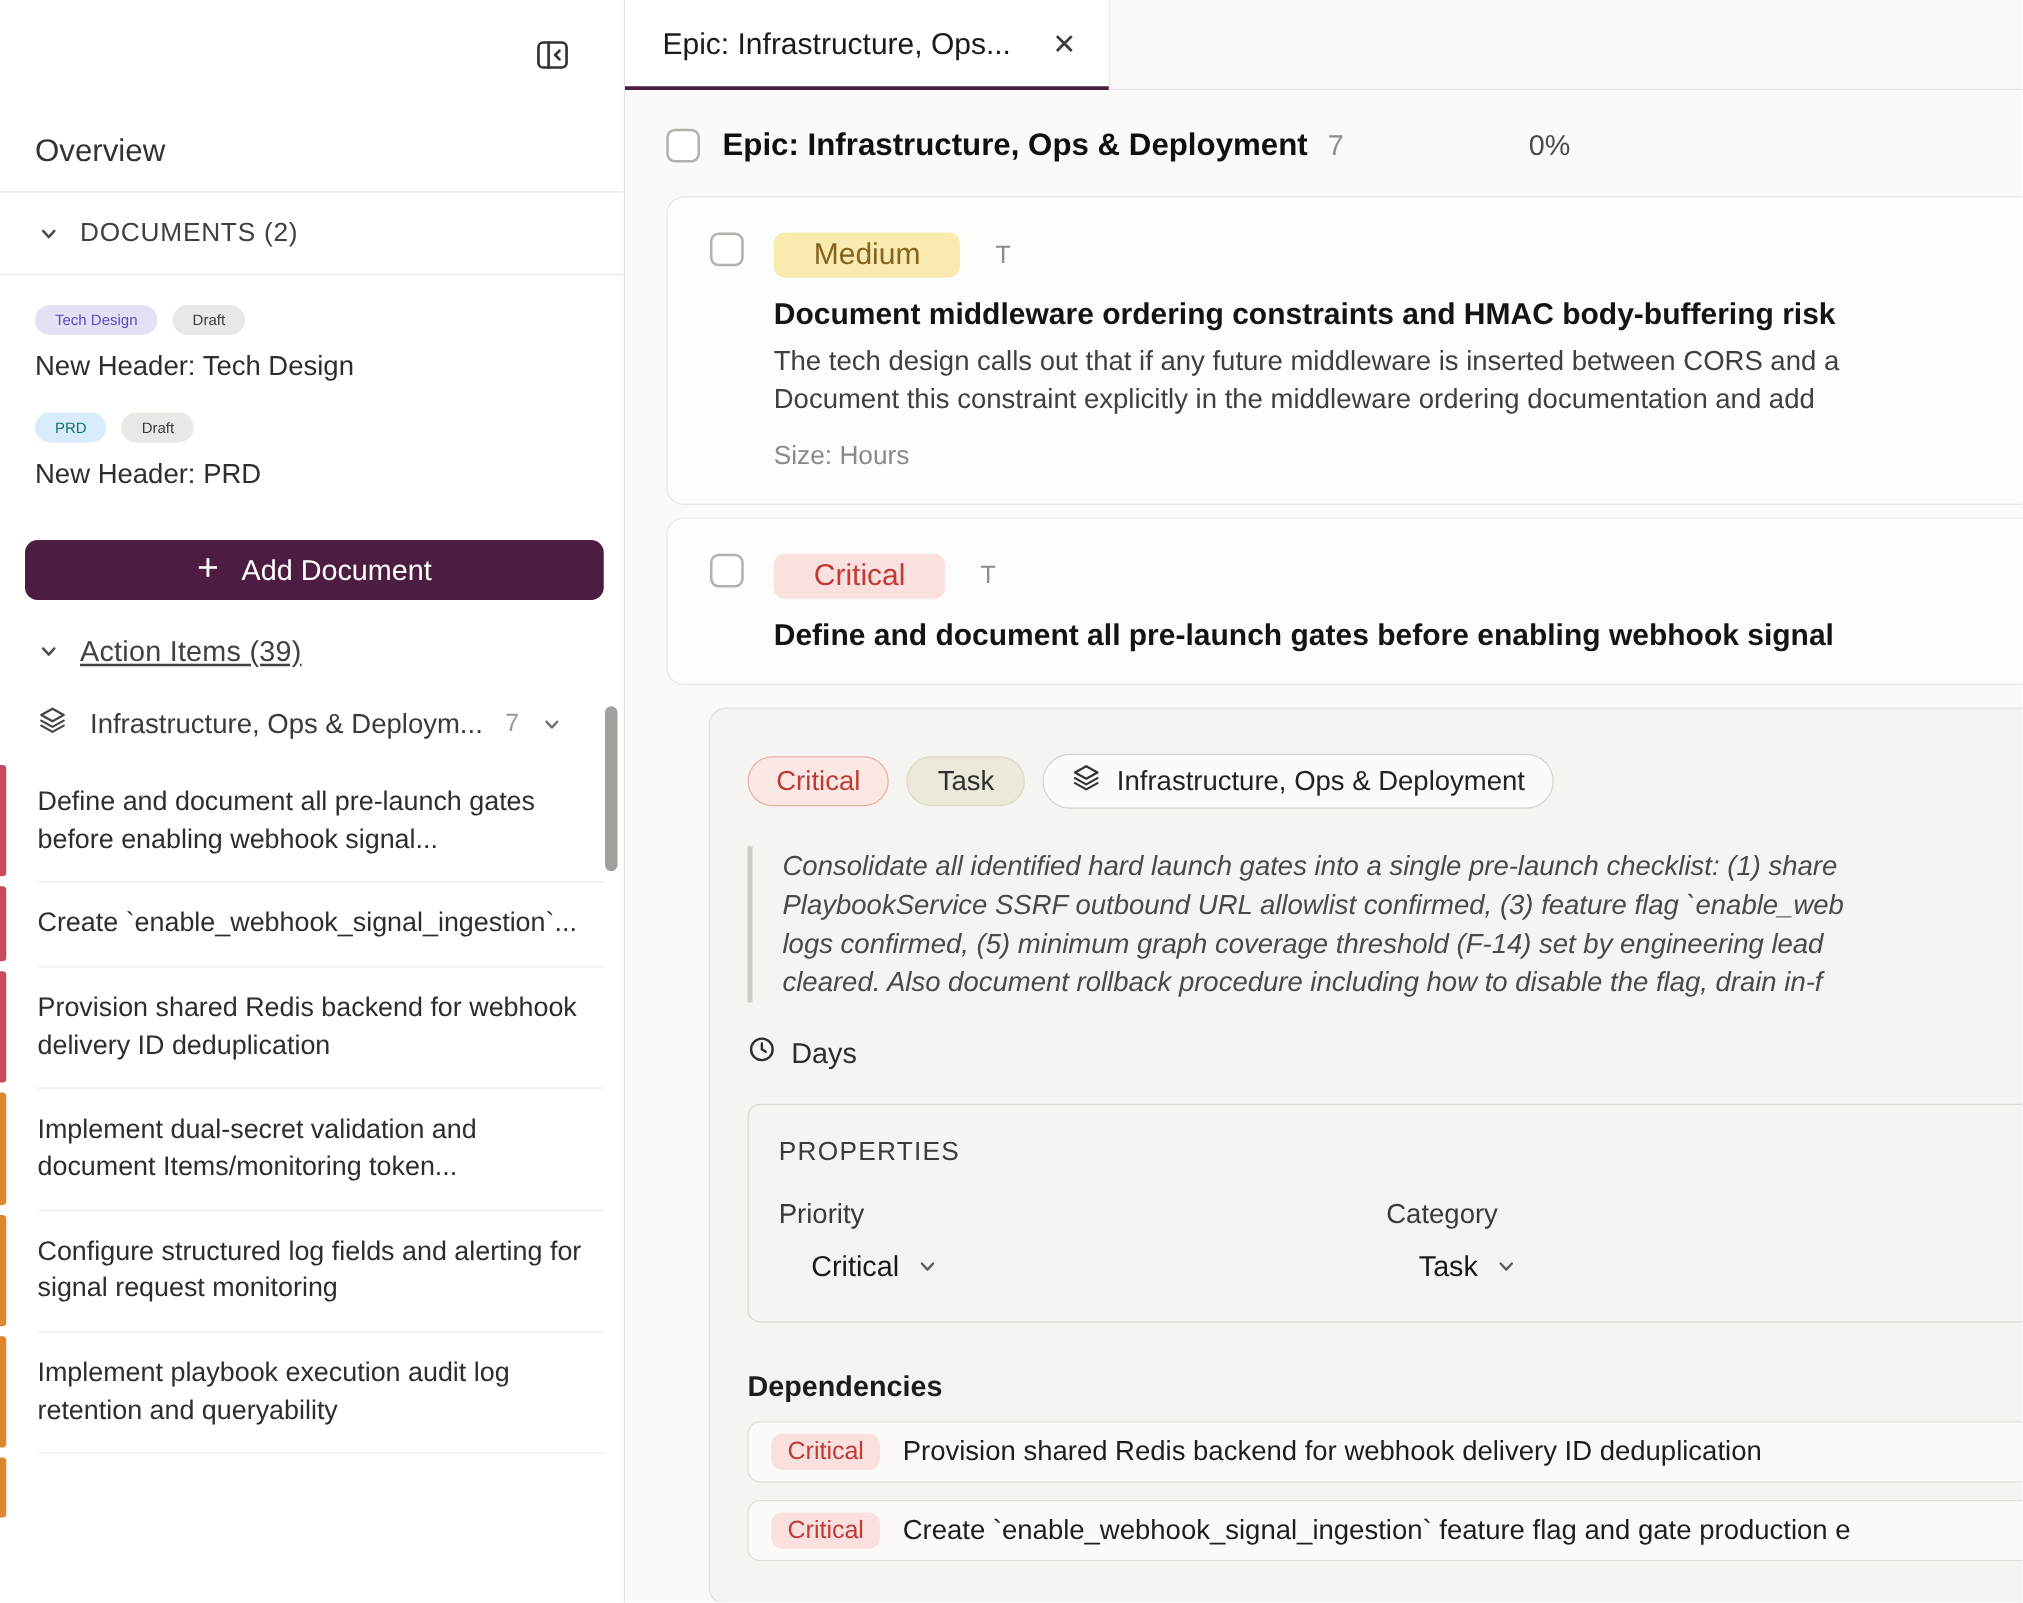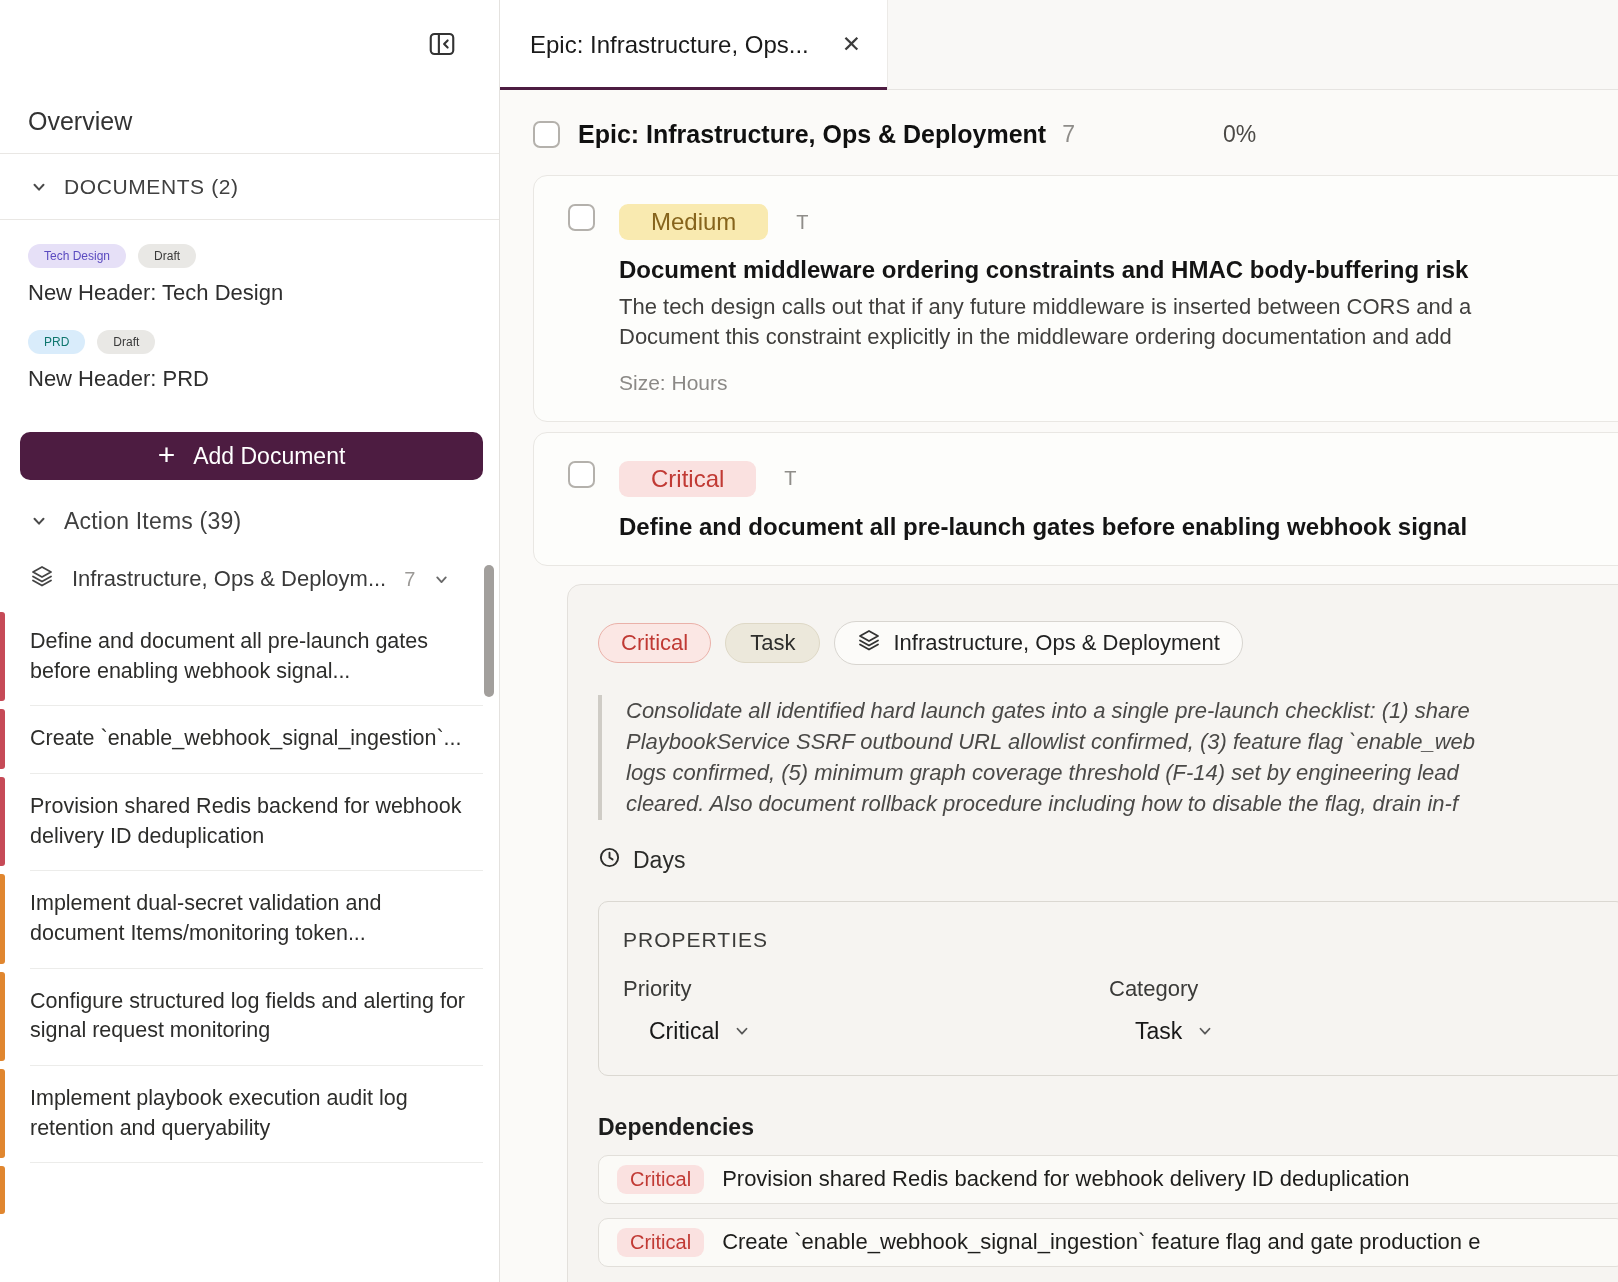--- a/index.html
+++ b/index.html
@@ -7,21 +7,21 @@
   body { font-family: "Liberation Sans", sans-serif; background: #ffffff; color: #222; }
 
   .app { display: flex; width: 1618px; height: 1282px; }
 
   
   .sidebar { flex: 0 0 500px; width: 500px; background: #fff; border-right: 1px solid #e4e2df; position: relative; overflow: hidden; }
   .sb-top { height: 90px; display: flex; align-items: center; justify-content: flex-end; padding-right: 38px; }
   .icon-btn { background: none; border: none; cursor: pointer; display: flex; padding: 4px; }
   .overview { height: 64px; display: flex; align-items: center; padding: 0 28px; font-size: 25px; font-weight: 500; color: #333; border-bottom: 1px solid #e9e7e4; cursor: pointer; }
   .sec-head { height: 66px; display: flex; align-items: center; gap: 16px; padding: 0 30px; font-size: 21px; font-weight: 500; letter-spacing: 0.6px; color: #404040; border-bottom: 1px solid #e9e7e4; cursor: pointer; }
-  .sec-head.ai-head { border-bottom: none; margin-top: 12px; height: 58px; font-size: 23px; letter-spacing: 0.2px; }
+  .sec-head.ai-head { border-bottom: none; margin-top: 12px; height: 58px; font-size: 23px; letter-spacing: 0.2px; text-decoration: underline; }
   .chev { display: flex; }
 
   .doc-item { padding: 24px 28px 0; cursor: pointer; }
   .badge-row { display: flex; align-items: center; gap: 12px; }
   .pill { border-radius: 999px; padding: 5px 16px; font-size: 12px; font-weight: 500; white-space: nowrap; }
   .pill-tech  { background: #e6e0f7; color: #5b4bc0; }
   .pill-prd   { background: #d9ecfb; color: #0f766e; }
   .pill-draft { background: #e9e8e5; color: #3a3a3a; }
   .doc-title { margin-top: 12px; font-size: 22px; color: #2e2e2e; }
 
@@ -33,21 +33,21 @@
 
   .ai-item { position: relative; padding: 19px 26px 19px 30px; font-size: 21.5px; line-height: 1.38; color: #2d2d2b; cursor: pointer; }
   .ai-item + .ai-item::before { content: ""; position: absolute; left: 30px; right: 16px; top: 0; border-top: 1px solid #ececea; }
   .ai-accent { position: absolute; left: 0; top: 4px; bottom: 4px; width: 5px; border-radius: 0 3px 3px 0; }
   .ai-item.partial { height: 56px; }
 
   .sb-scrollbar { position: absolute; right: 5px; top: 565px; width: 10px; height: 132px; border-radius: 5px; background: #a29f9c; cursor: grab; }
 
   
   .main { flex: 1; min-width: 0; display: flex; flex-direction: column; background: #fbfaf8; }
-  .tabbar { height: 90px; background: #f9f8f6; border-bottom: 1px solid #e6e4e1; display: flex; }
+  .tabbar { height: 72px; background: #f9f8f6; border-bottom: 1px solid #e6e4e1; display: flex; }
   .tab { width: 388px; background: #fff; display: flex; align-items: center; padding: 0 26px 0 30px; position: relative; font-size: 24px; color: #1a1a1a; border-right: 1px solid #eceae7; cursor: pointer; }
   .tab-title { flex: 1; white-space: nowrap; overflow: hidden; }
   .tab-close { font-size: 23px; color: #3c3c3c; margin-left: 18px; cursor: pointer; }
   .tab-underline { position: absolute; left: 0; right: 0; bottom: -1px; height: 3px; }
 
   .content { flex: 1; padding: 30px 0 0 33px; overflow: hidden; }
   .epic-header { display: flex; align-items: center; }
   .checkbox { width: 27px; height: 27px; border: 2px solid #b4b1ac; border-radius: 7px; background: #fff; flex: 0 0 auto; display: inline-block; cursor: pointer; }
   .epic-title { margin-left: 18px; font-size: 25px; font-weight: 700; color: #101010; white-space: nowrap; }
   .epic-count { margin-left: 16px; font-size: 23px; color: #8e8c89; }

